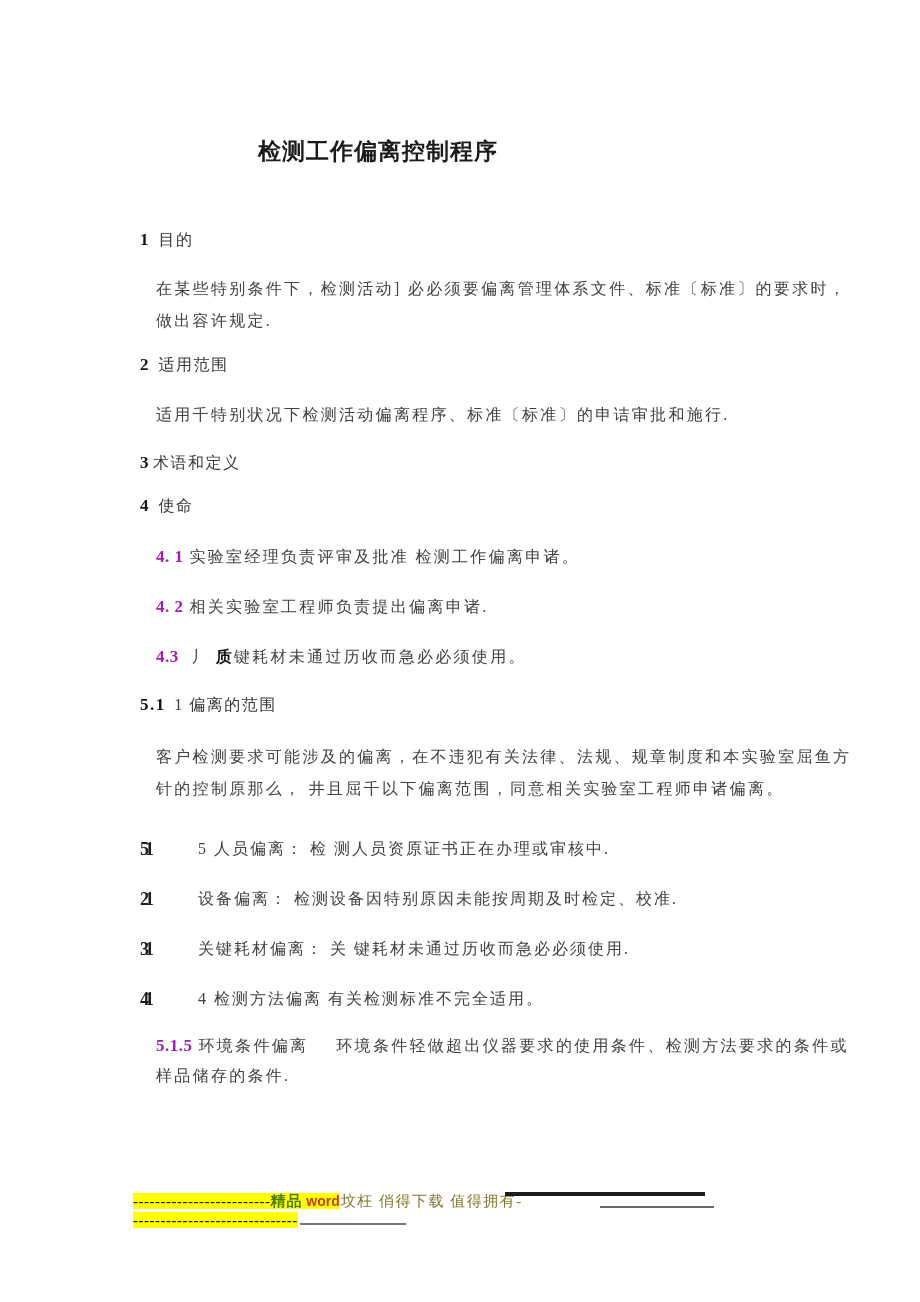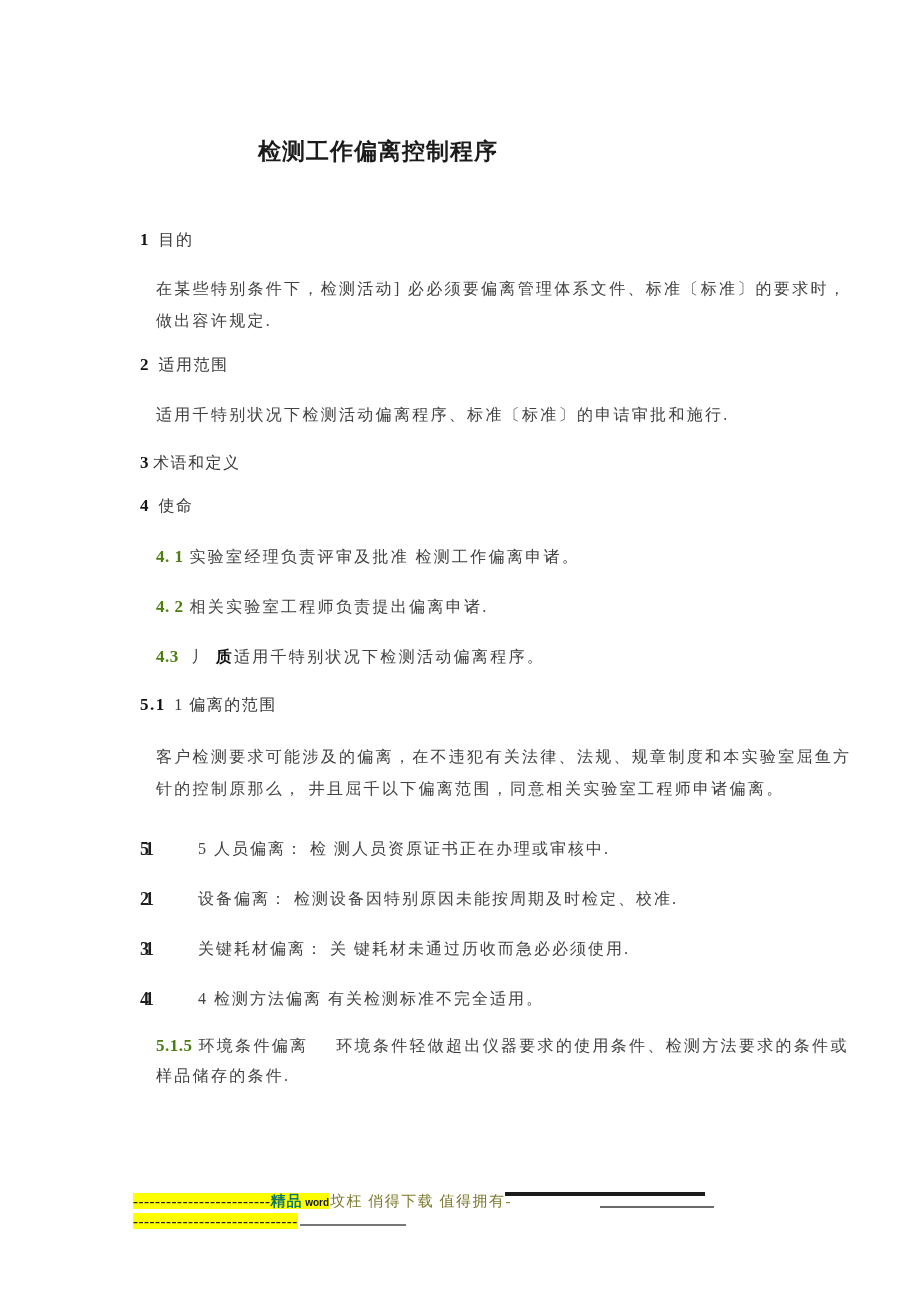--- a/index.html
+++ b/index.html
@@ -8,32 +8,32 @@
     font-family:"Liberation Serif","DejaVu Serif",serif;color:#3c3c3c;
   }
   .content{padding:135px 46px 0 140px;}
   .doc-title{
     font-size:23px;font-weight:700;color:#1b1b1b;letter-spacing:1px;
     margin:0 0 0 118px;line-height:34px;white-space:nowrap;
   }
   .h{font-size:16px;line-height:24px;margin:0;color:#3a3a3a;letter-spacing:1.5px;white-space:nowrap;}
   .h .num{font-weight:700;color:#141414;font-size:17px;margin-right:3px;font-family:"Liberation Serif","DejaVu Serif",serif;}
   .p{font-size:16px;line-height:32px;letter-spacing:2.3px;margin:16px;color:#424242;text-align:left;}
-  .p .num{font-weight:700;color:#4d7c0f;font-size:17px;letter-spacing:0.5px;margin-right:6px;}
+  .p .num{font-weight:700;color:#a21caf;font-size:17px;letter-spacing:0.5px;margin-right:6px;}
   .p .boldch{font-weight:700;color:#111;}
   .li{display:flex;margin-top:26px;line-height:24px;}
   .li .mk{width:58px;flex:0 0 58px;position:relative;font-weight:700;color:#1d1d1d;font-size:18px;font-family:"Liberation Serif","DejaVu Serif",serif;}
   .li .mk .ov{position:absolute;left:5px;top:0;font-weight:700;}
   .li .tx{flex:1;font-size:16px;letter-spacing:2px;color:#424242;}
   .s515 .gap{display:inline-block;width:28px;}
   .footer{position:absolute;left:133px;top:1191px;width:560px;font-size:15px;line-height:21px;white-space:nowrap;}
   .hl{background:var(--highlight,#ffff00);}
   .dashes{font-weight:700;color:#222;letter-spacing:0.5px;}
-  .brand-cn{font-weight:700;color:#0f766e;letter-spacing:1px;}
-  .brand-en{font-weight:700;color:#0f172a;font-size:10px;font-family:"Liberation Sans","DejaVu Sans",sans-serif;margin-top:26px;}
+  .brand-cn{font-weight:700;color:#4d7c0f;letter-spacing:1px;}
+  .brand-en{font-weight:700;color:#c2410c;font-size:14px;font-family:"Liberation Sans","DejaVu Sans",sans-serif;margin-top:26px;}
   .tail{color:var(--footer_tail_text,#7c7a2f);letter-spacing:1.5px;margin-left:1px;}
   .frow2{margin-top:0px;line-height:17px;}
   .uline{display:inline-block;width:106px;height:10px;border-bottom:2px solid #777;margin-left:2px;}
   .line-a{position:absolute;left:505px;top:1192px;width:200px;height:4px;background:#1b1b1b;}
   .line-b{position:absolute;left:600px;top:1206px;width:114px;height:2px;background:#6a6a6a;}
 </style>
 </head>
 <body>
 
 <div class="page">
@@ -45,21 +45,21 @@
     <p class="p" style="margin-top:21px">在某些特别条件下，检测活动] 必必须要偏离管理体系文件、标准〔标准〕的要求时， 做出容许规定.</p>
 
     <p class="h" style="margin-top:15px"><span class="num">2</span><span> 适用范围</span></p>
     <p class="p" style="margin-top:22px">适用千特别状况下检测活动偏离程序、标准〔标准〕的申诘审批和施行.</p>
 
     <p class="h" style="margin-top:20px"><span class="num">3</span><span>术语和定义</span></p>
 
     <p class="h" style="margin-top:19px"><span class="num">4</span><span> 使命</span></p>
     <p class="p" style="margin-top:23px"><span class="num">4. 1</span><span>实验室经理负责评审及批准 检测工作偏离申诸。</span></p>
     <p class="p" style="margin-top:18px"><span class="num">4. 2</span><span>相关实验室工程师负责提出偏离申诸.</span></p>
-    <p class="p" style="margin-top:18px"><span class="num">4.3</span><span> 丿 </span><span class="boldch">质</span><span>适用千特别状况下检测活动偏离程序。</span></p>
+    <p class="p" style="margin-top:18px"><span class="num">4.3</span><span> 丿 </span><span class="boldch">质</span><span>键耗材未通过历收而急必必须使用。</span></p>
 
     <p class="h" style="margin-top:20px"><span class="num">5.1</span><span>  1 偏离的范围</span></p>
     <p class="p" style="margin-top:24px">客户检测要求可能涉及的偏离，在不违犯有关法律、法规、规章制度和本实验室屈鱼方针的控制原那么， 井且屈千以下偏离范围，同意相关实验室工程师申诸偏离。</p>
 
     <div class="li" style="margin-top:32px">
       <span class="mk"><span>5</span><span class="ov">1</span></span>
       <span class="tx">5 人员偏离： 检 测人员资原证书正在办理或审核中.</span>
     </div>
     <div class="li">
       <span class="mk"><span>2</span><span class="ov">1</span></span>

